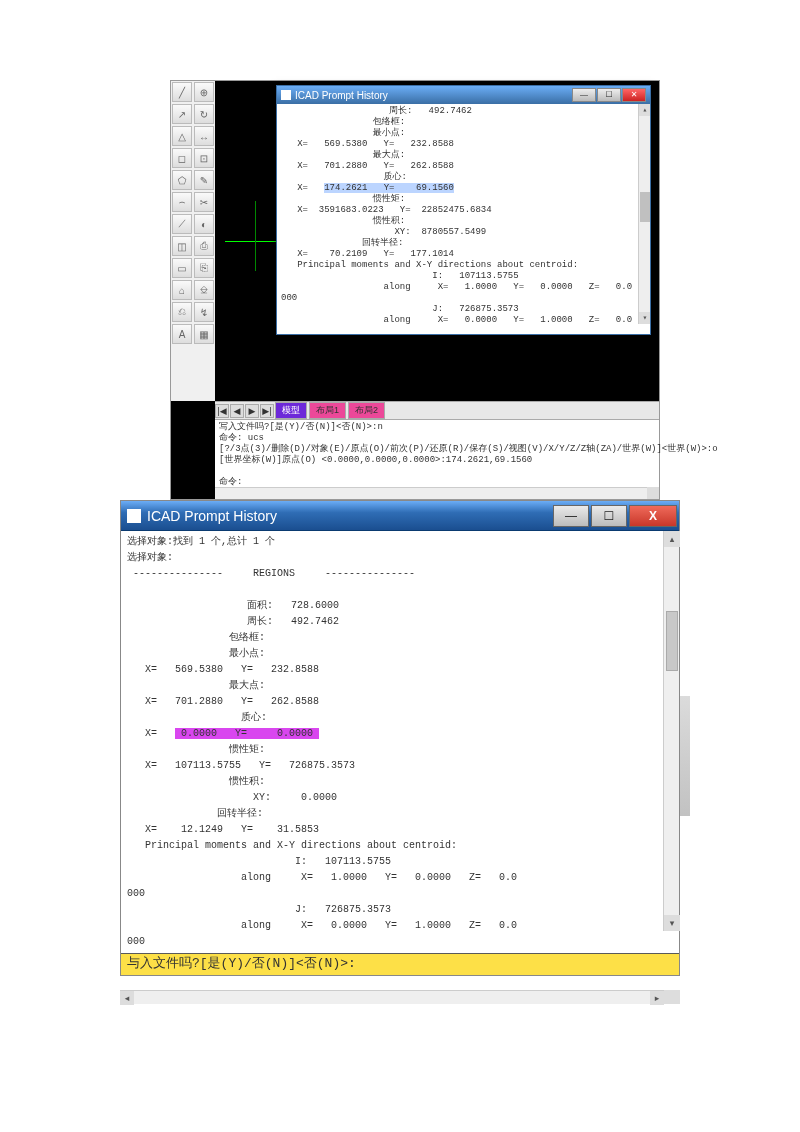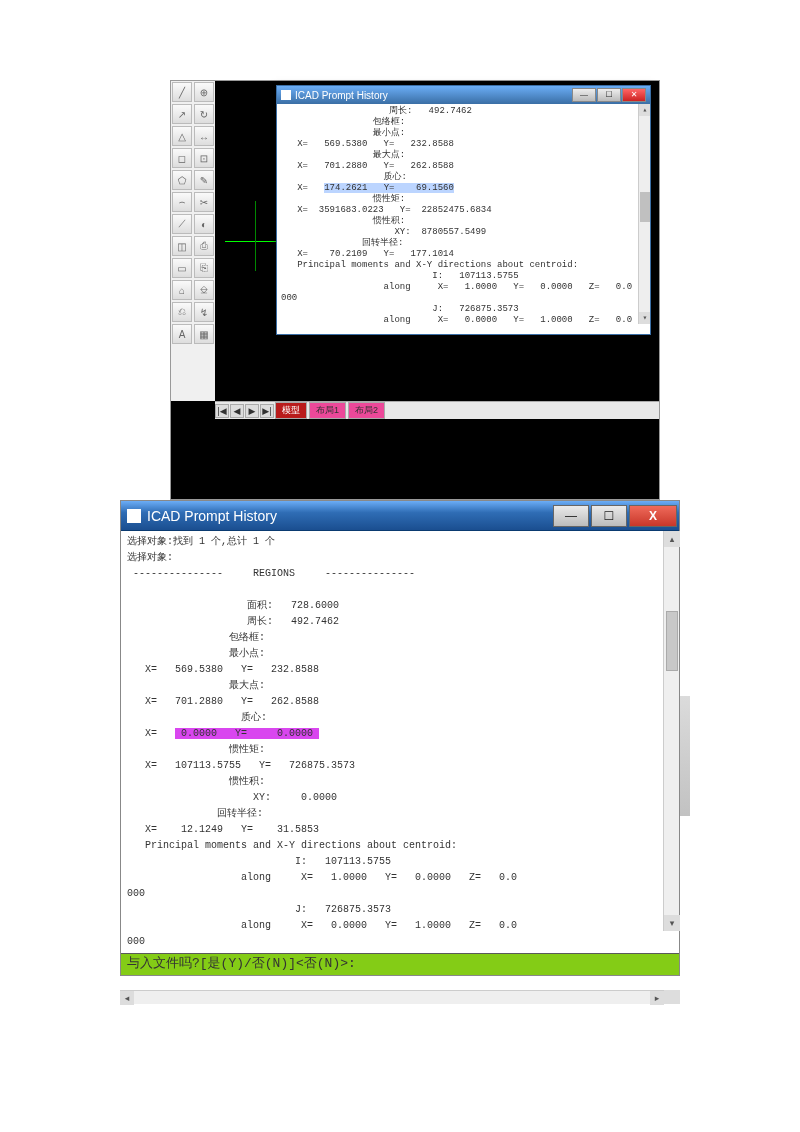--- a/index.html
+++ b/index.html
@@ -88,21 +88,21 @@
 
   .shot1-tabs {
     position:absolute;
     left:44px; top:320px; right:0; height:18px;
     background:#e8e8e8; border-top:1px solid #aaa;
     display:flex; align-items:center;
     font-size:9px;
   }
   .tab-nav { width:14px; height:14px; background:#ddd; border:1px solid #aaa; margin-right:1px; text-align:center; line-height:12px; }
   .tab { padding:1px 6px; background:#ec4899; border:1px solid #aaa; margin-right:2px; }
-  .tab.active { background:#b91c1c; color:#fff; }
+  .tab.active { background:#6d28d9; color:#fff; }
 
   .shot1-cmd {
     position:absolute;
     left:44px; top:338px; right:0;
     background:#fff; border-top:1px solid #aaa;
     font-family: "SimSun","Courier New",monospace;
     font-size:9px; line-height:11px;
     padding:2px 4px 2px 4px;
     white-space: pre;
   }
@@ -160,21 +160,21 @@
   .shot2-scroll-v {
     position:absolute; right:0; top:0; bottom:22px; width:16px;
     background:#efefef; border-left:1px solid #ccc;
   }
   .shot2-scroll-v .thumb { position:absolute; top:20%; left:2px; width:12px; height:60px; background:#c8c8c8; border:1px solid #aaa; }
   .shot2-scroll-v .btn { position:absolute; left:0; width:16px; height:16px; background:#ddd; font-size:9px; text-align:center; line-height:16px; color:#555; }
   .shot2-scroll-v .btn.up{top:0} .shot2-scroll-v .btn.down{bottom:0}
 
   .shot2-footer {
     height: 22px;
-    background:#84cc16;
+    background:#fde047;
     border-top:1px solid #5a5a5a;
     font-family: "SimSun","Courier New",monospace;
     font-size:13px; line-height:20px;
     padding-left: 6px;
     white-space: pre;
   }
   .shot2-scroll-h {
     position:absolute; bottom:-14px; left:0; right:16px; height:14px;
     background:#efefef; border-top:1px solid #ccc;
   }
@@ -283,20 +283,29 @@
     <div class="shot1-tabs">
       <span class="tab-nav">|◀</span>
       <span class="tab-nav">◀</span>
       <span class="tab-nav">▶</span>
       <span class="tab-nav">▶|</span>
       <span class="tab active">模型</span>
       <span class="tab">布局1</span>
       <span class="tab">布局2</span>
     </div>
 
+    <div class="shot1-cmd" id="cmd1" style="height: 80px;"><div style="white-space: pre;">写入文件吗?[是(Y)/否(N)]&lt;否(N)&gt;:n
+命令: ucs
+[?/3点(3)/删除(D)/对象(E)/原点(O)/前次(P)/还原(R)/保存(S)/视图(V)/X/Y/Z/Z轴(ZA)/世界(W)]&lt;世界(W)&gt;:o
+[世界坐标(W)]原点(O) &lt;0.0000,0.0000,0.0000&gt;:174.2621,69.1560
+
+命令:</div>
+      <div class="scrollbar-h"></div>
+      <div class="sh-corner"></div>
+    </div>
   </div>
 
 
   <div class="shot2-frame" style="position:relative; width:560px; margin:0 auto;">
   <div class="shot2">
     <div class="shot2-titlebar">
       <span class="shot2-title-left">
         <span class="shot2-appicon"></span>
         <span>ICAD Prompt History</span>
       </span>

